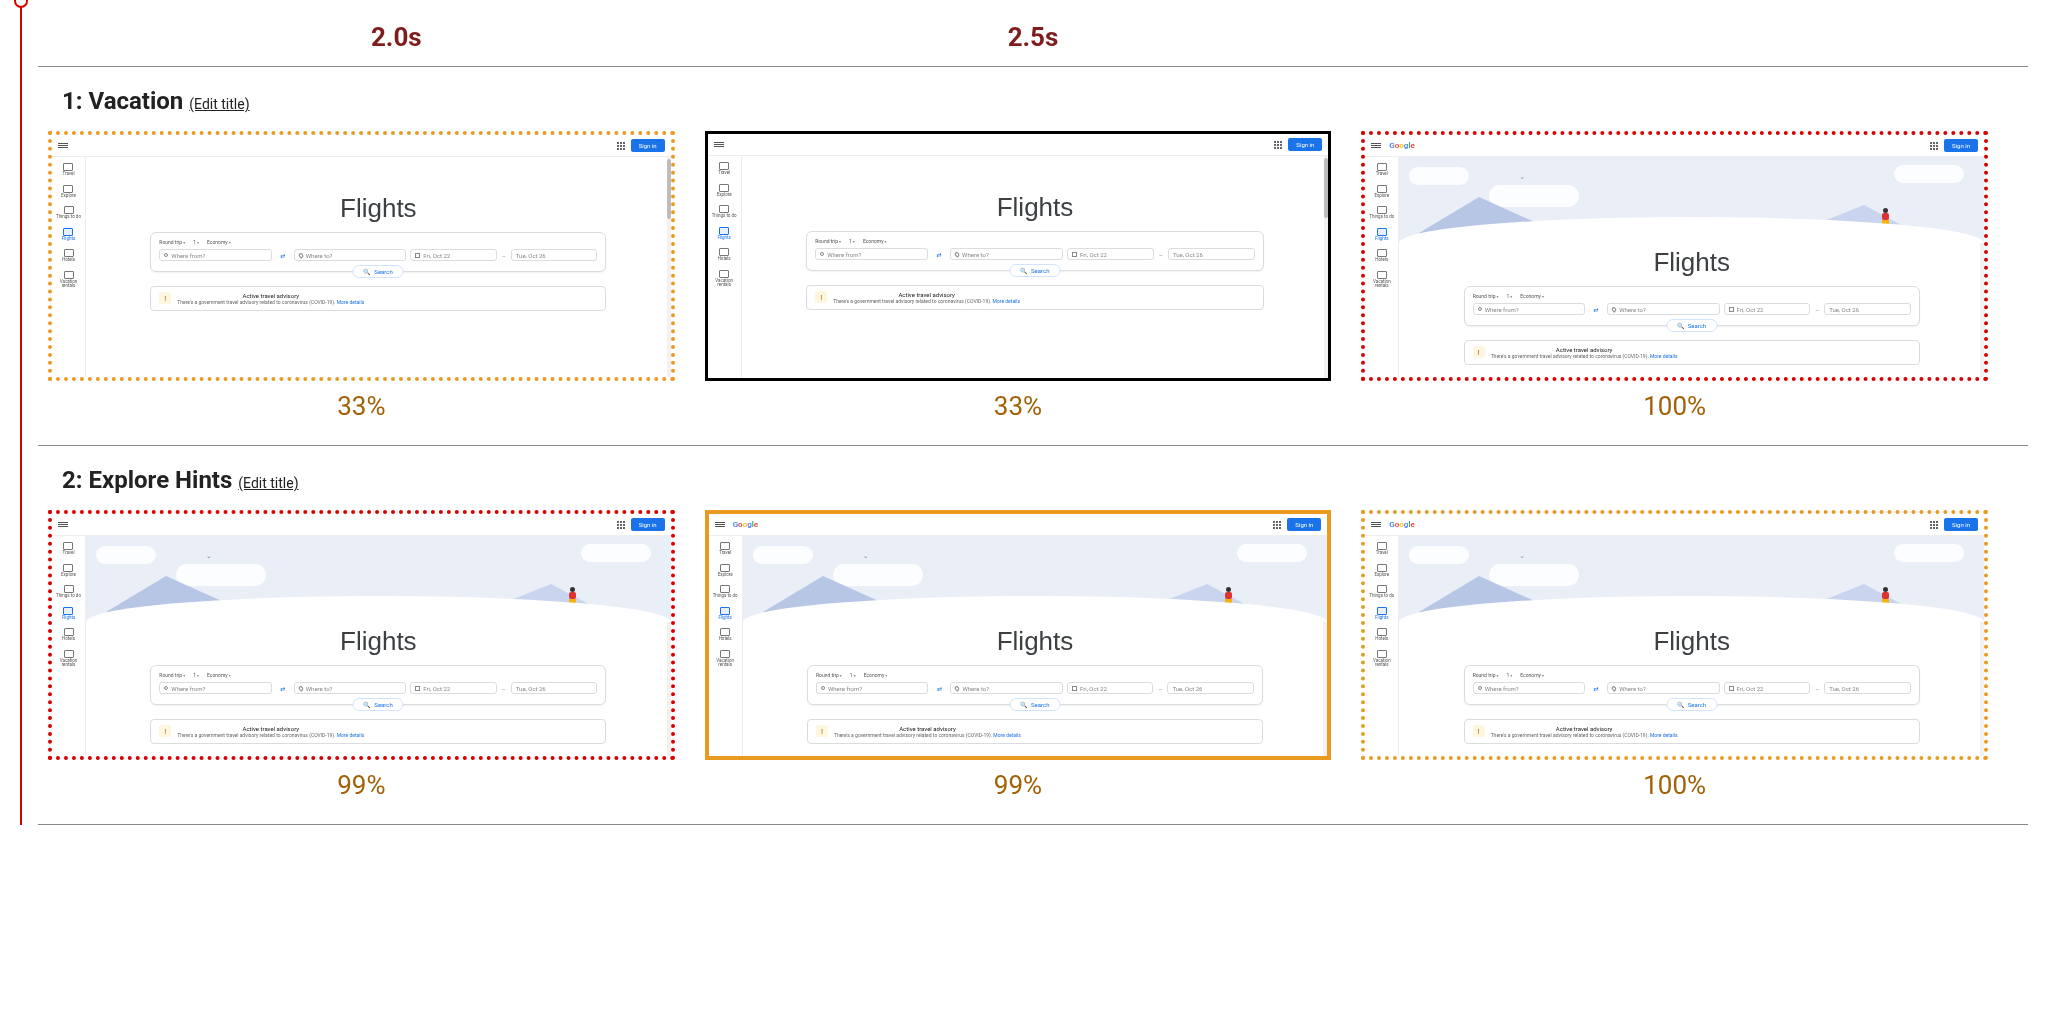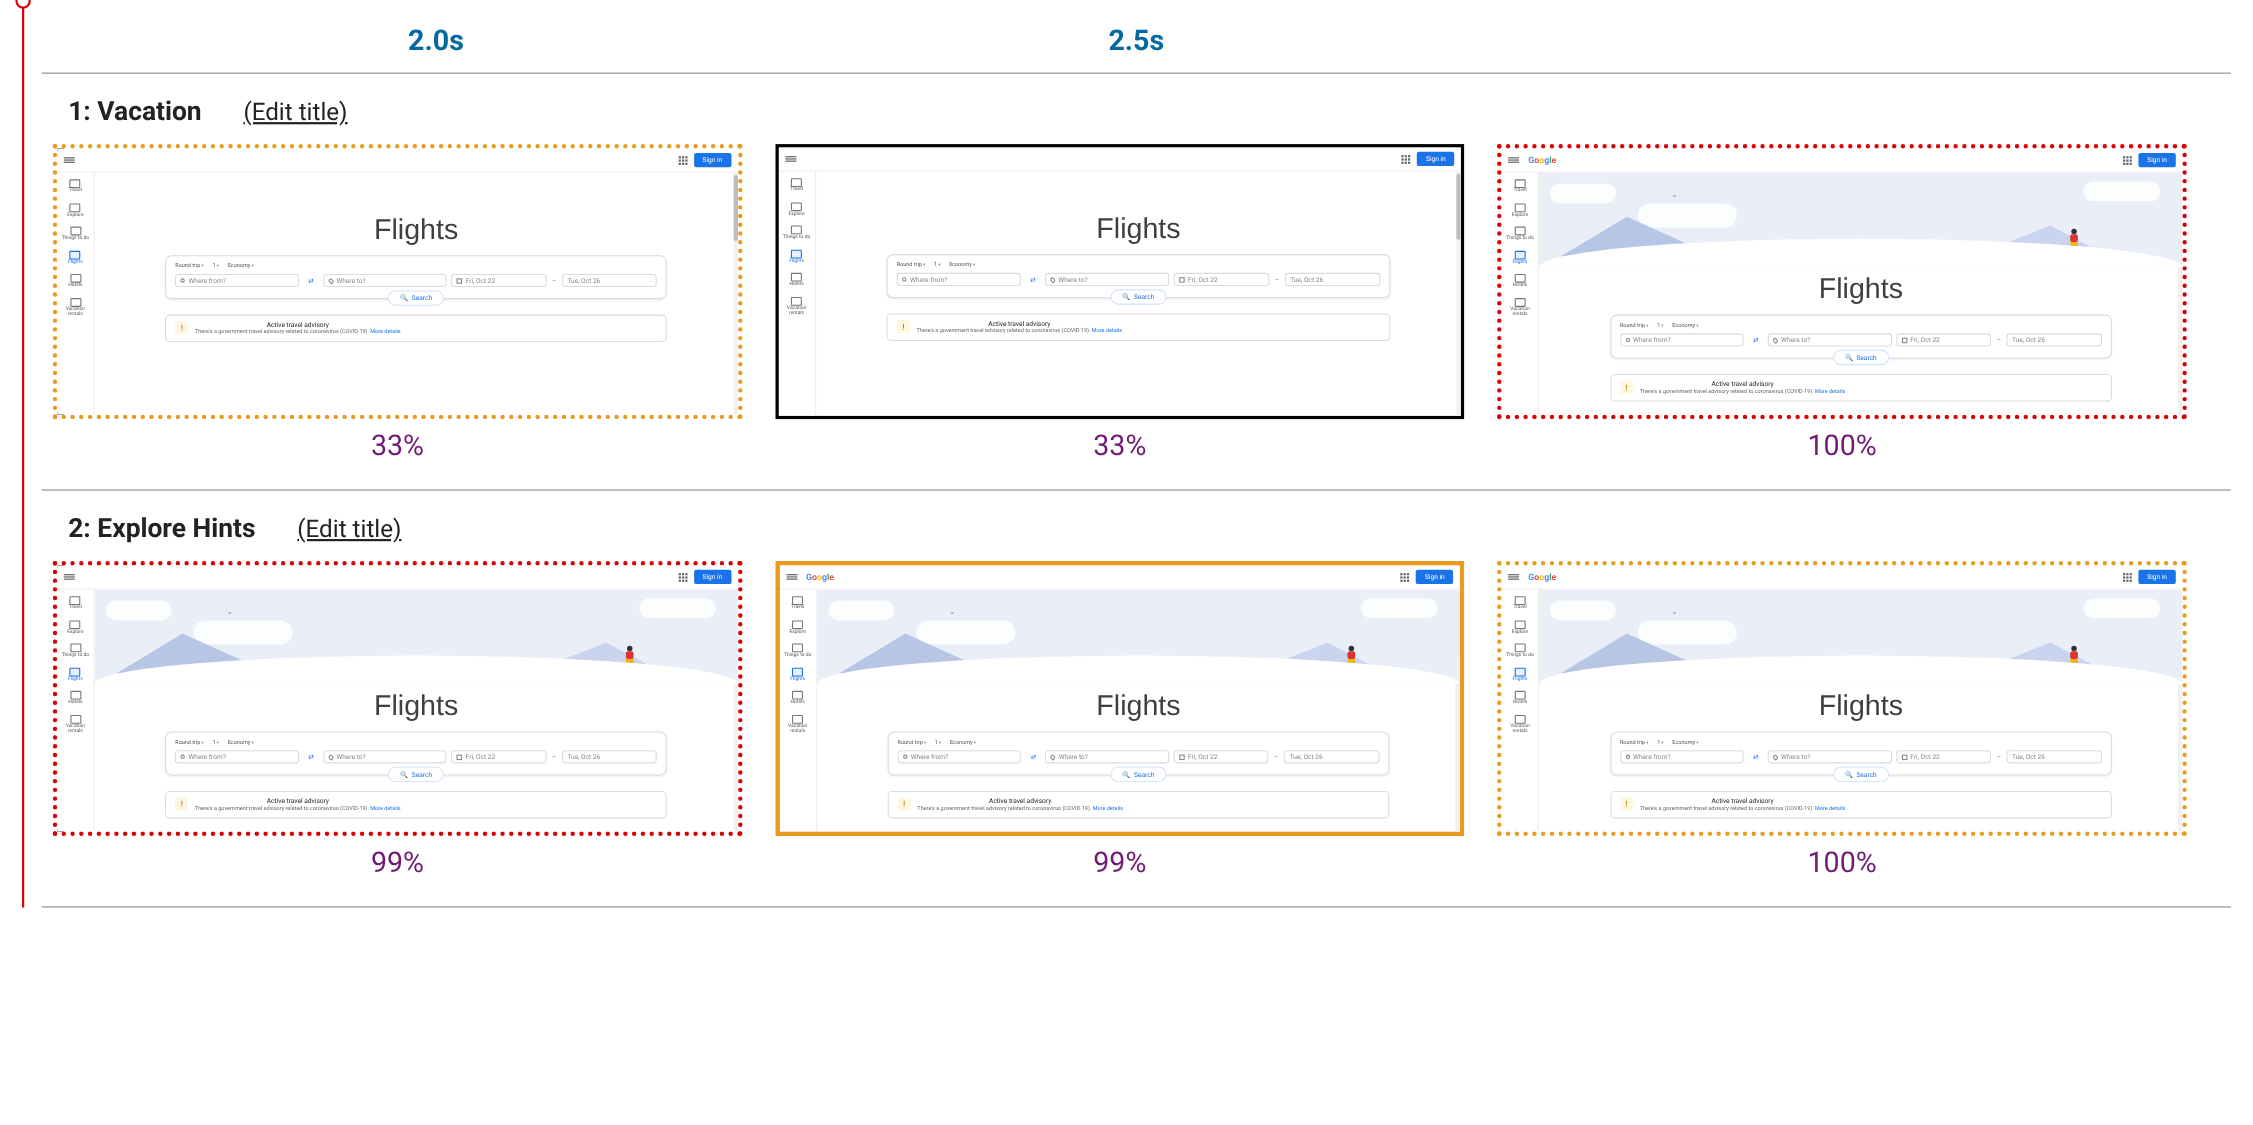--- a/index.html
+++ b/index.html
@@ -35,39 +35,38 @@
   .times-row {
     display: grid;
     grid-template-columns: repeat(3, 1fr);
     padding: 22px 40px 14px 40px;
     border-bottom: 1px solid #888;
   }
   .times-row .time {
     text-align: center;
     font-weight: 700;
     font-size: 26px;
-    color: #0369a1;
+    color: #7f1d1d;
   }
   .section-row {
     padding: 20px 0 24px 0;
     border-bottom: 1px solid #888;
   }
   .section-title {
     padding: 0 0 16px 24px;
     font-size: 24px;
     font-weight: 700;
   }
   .section-title .idx { font-weight: 700; }
   .section-title .edit {
     font-weight: 400;
     text-decoration: underline;
-    font-size: 22px;
+    font-size: 14px;
     color: #222;
     cursor: pointer;
-    margin-left: 32px;
   }
   .shots-grid {
     display: grid;
     grid-template-columns: repeat(3, 1fr);
     column-gap: 30px;
     padding: 0 40px 0 10px;
   }
   .shot-cell { text-align: center; }
   .shot-frame {
     position: relative;
@@ -82,21 +81,21 @@
     left: -8px; top: -2px; bottom: -2px;
     width: 10px;
     border: 4px solid #000;
     border-right: none;
   }
   .border-dotted-orange { border: 4px dotted #e99b1f; }
   .border-dotted-red    { border: 4px dotted #d80000; }
   .border-solid-black   { border: 3px solid #000; }
   .border-solid-orange  { border: 4px solid #e99b1f; }
 
-  .pct { margin-top: 10px; font-size: 26px; color: #701a75; }
+  .pct { margin-top: 10px; font-size: 26px; color: #a16207; }
 
   
   .mini {
     position: absolute; inset: 0;
     font-size: 6px;
     color: #333;
     background: #fff;
   }
   .mini .topbar {
     display: flex; align-items: center; justify-content: space-between;

